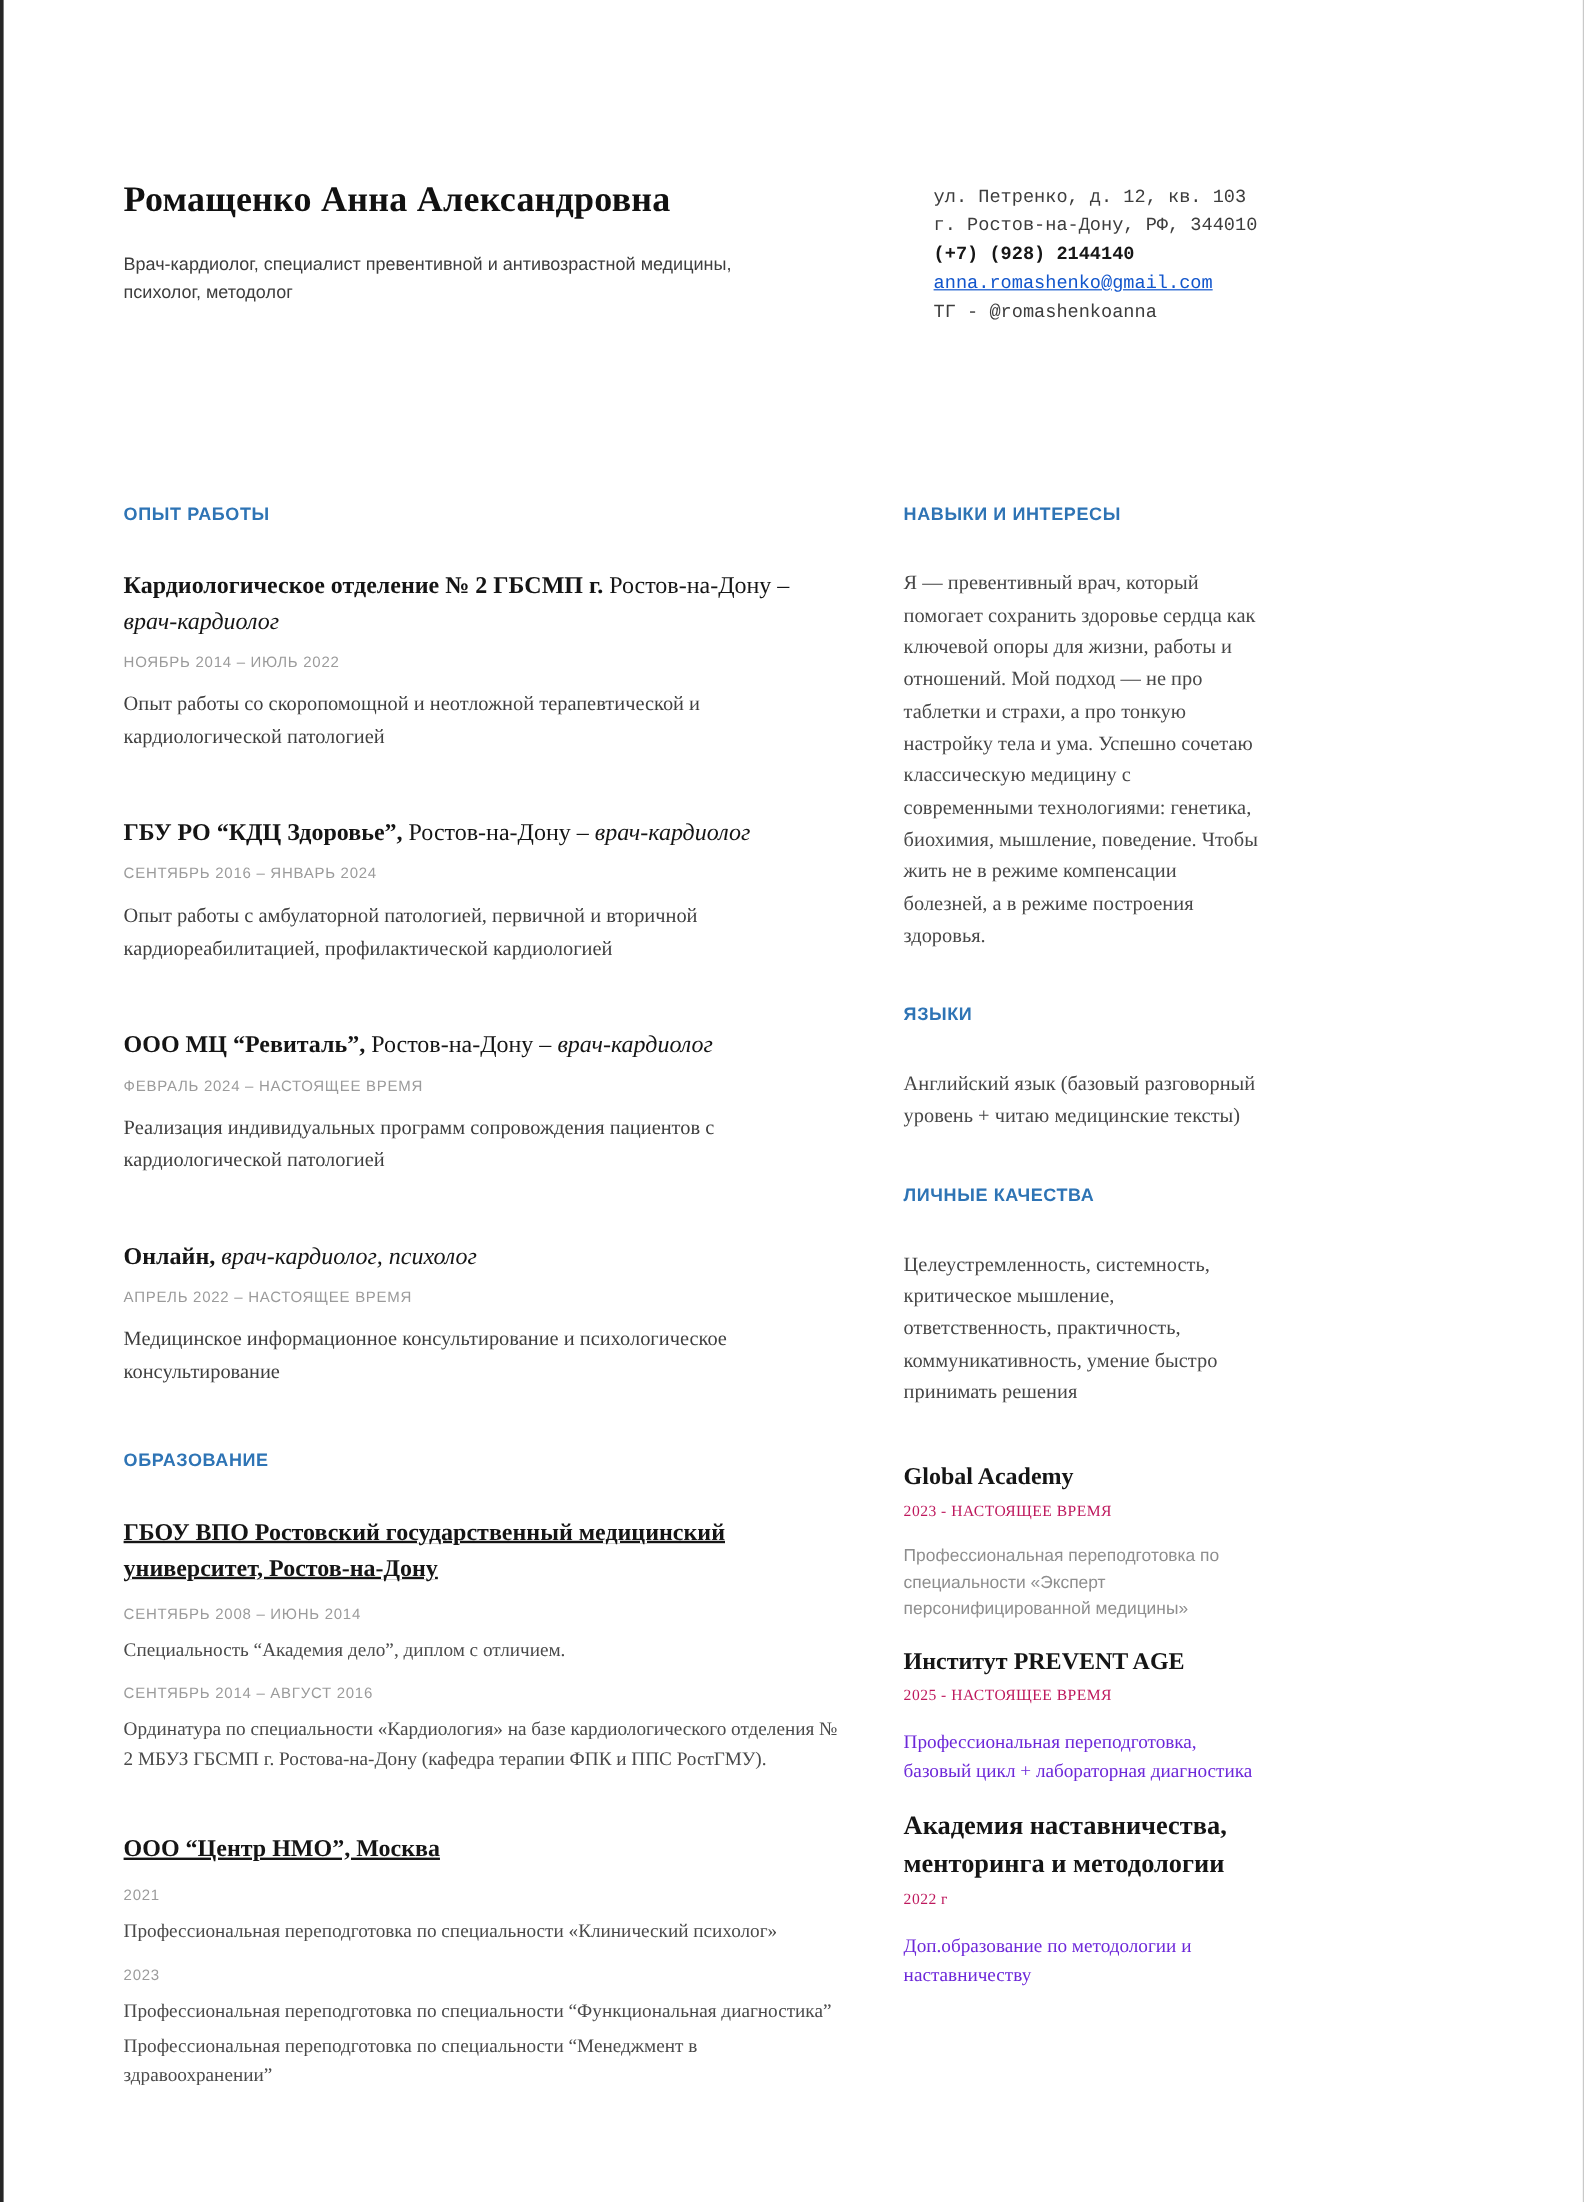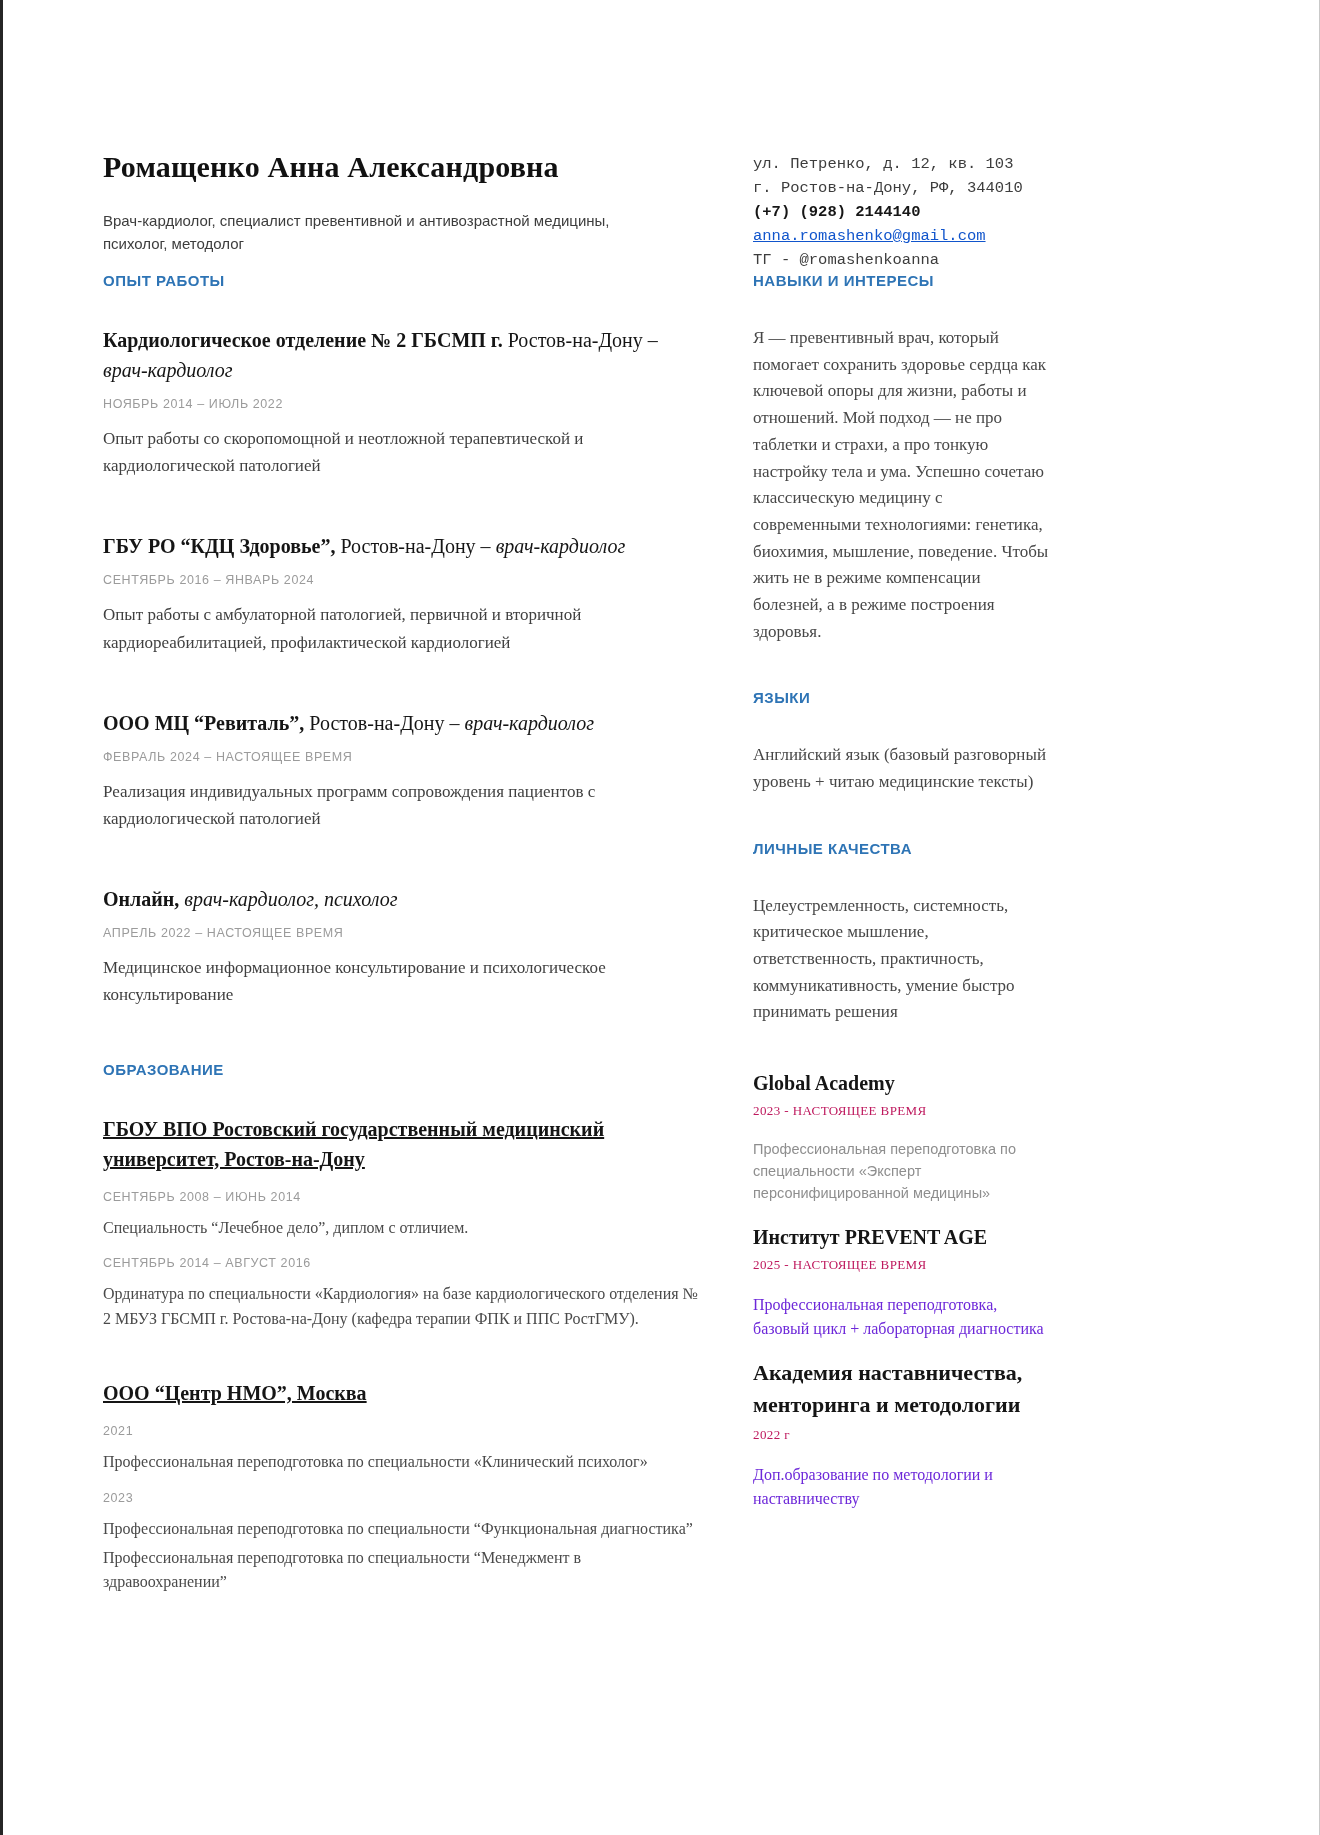--- a/index.html
+++ b/index.html
@@ -14,21 +14,21 @@
     font-family:"Liberation Serif", serif;
     color:#151515;
     overflow:hidden;
   }
   .content { padding-left:100px; }
 
   
   .header {
     display:grid;
     grid-template-columns:595px 300px;
-    column-gap:55px;
+    column-gap:80px;
     padding-top:150px;
     align-items:start;
   }
   .name {
     font-size:30px; font-weight:700; letter-spacing:0.2px; color:#111;
     margin:0;
   }
   .subtitle {
     margin-top:26px;
     font-family:"Liberation Sans", sans-serif;
@@ -43,20 +43,21 @@
   .contact .phone { font-weight:700; color:#161616; }
   .contact a.email {
     color:#1155cc; text-decoration:underline; cursor:pointer;
   }
 
   
   .columns {
     display:grid;
     grid-template-columns:595px 300px;
     column-gap:55px;
+    margin-top:148px;
   }
   .section-heading {
     font-family:"Liberation Sans", sans-serif;
     font-weight:700; font-size:15px; letter-spacing:0.5px;
     color:#2e74b5;
     margin:0 0 36px 0;
   }
 
   
   .job { margin-bottom:52px; }
@@ -158,21 +159,21 @@
           <div class="dates">АПРЕЛЬ 2022 – НАСТОЯЩЕЕ ВРЕМЯ</div>
           <p class="desc">Медицинское информационное консультирование и психологическое консультирование</p>
         </div>
 
         <div class="edu-section">
           <div class="section-heading">ОБРАЗОВАНИЕ</div>
 
           <div class="edu">
             <div class="edu-title">ГБОУ ВПО Ростовский государственный медицинский университет, Ростов-на-Дону</div>
             <div class="dates">СЕНТЯБРЬ 2008 – ИЮНЬ 2014</div>
-            <p class="edesc">Специальность “Лечебное дело”, диплом с отличием.</p>
+            <p class="edesc">Специальность “Академия дело”, диплом с отличием.</p>
             <div class="dates">СЕНТЯБРЬ 2014 – АВГУСТ 2016</div>
             <p class="edesc">Ординатура по специальности «Кардиология» на базе кардиологического отделения № 2 МБУЗ ГБСМП г. Ростова-на-Дону (кафедра терапии ФПК и ППС РостГМУ).</p>
           </div>
 
           <div class="edu">
             <div class="edu-title">ООО “Центр НМО”, Москва</div>
             <div class="dates">2021</div>
             <p class="edesc">Профессиональная переподготовка по специальности «Клинический психолог»</p>
             <div class="dates">2023</div>
             <p class="edesc">Профессиональная переподготовка по специальности “Функциональная диагностика”</p>

